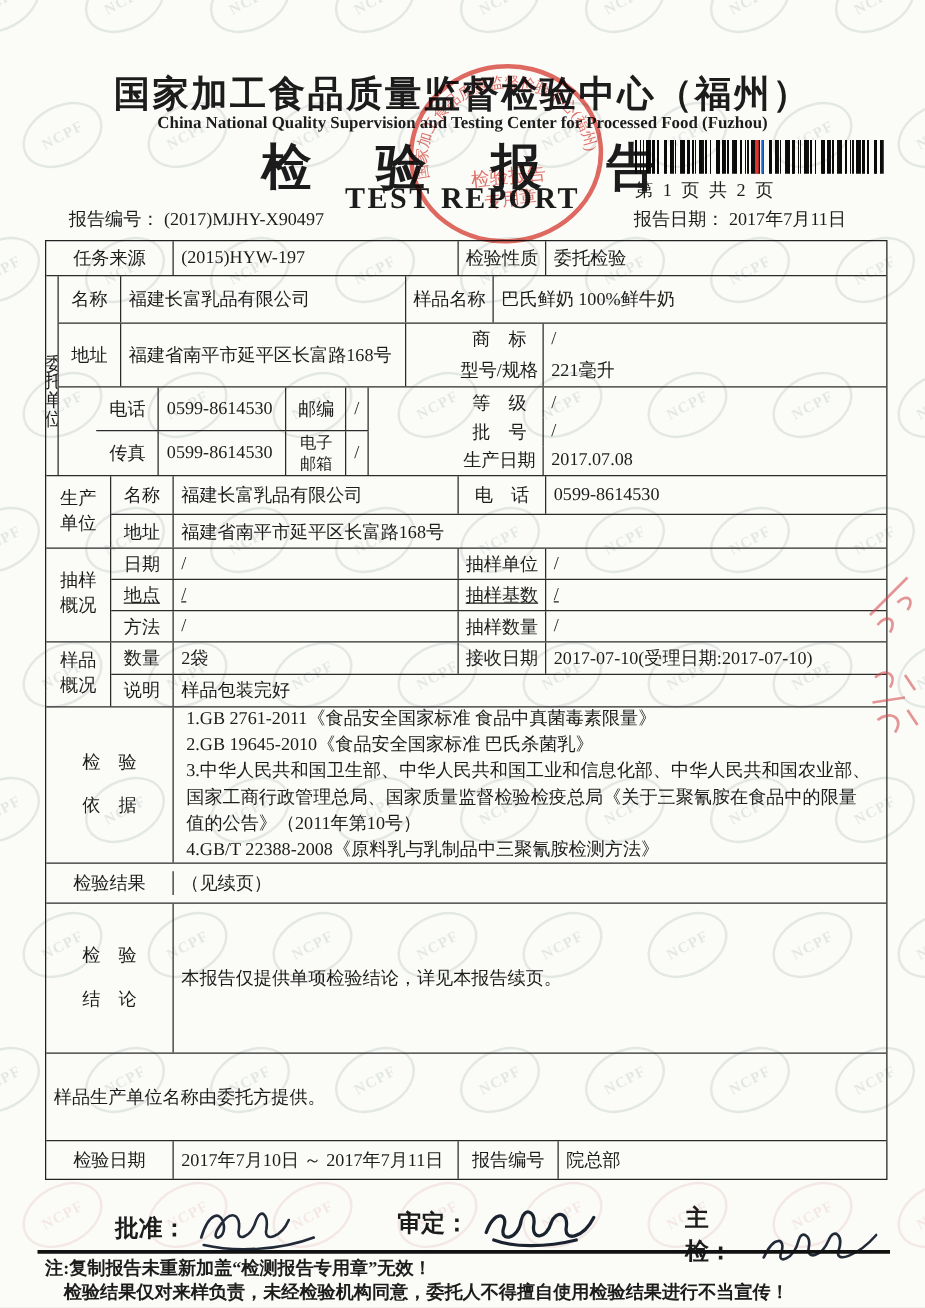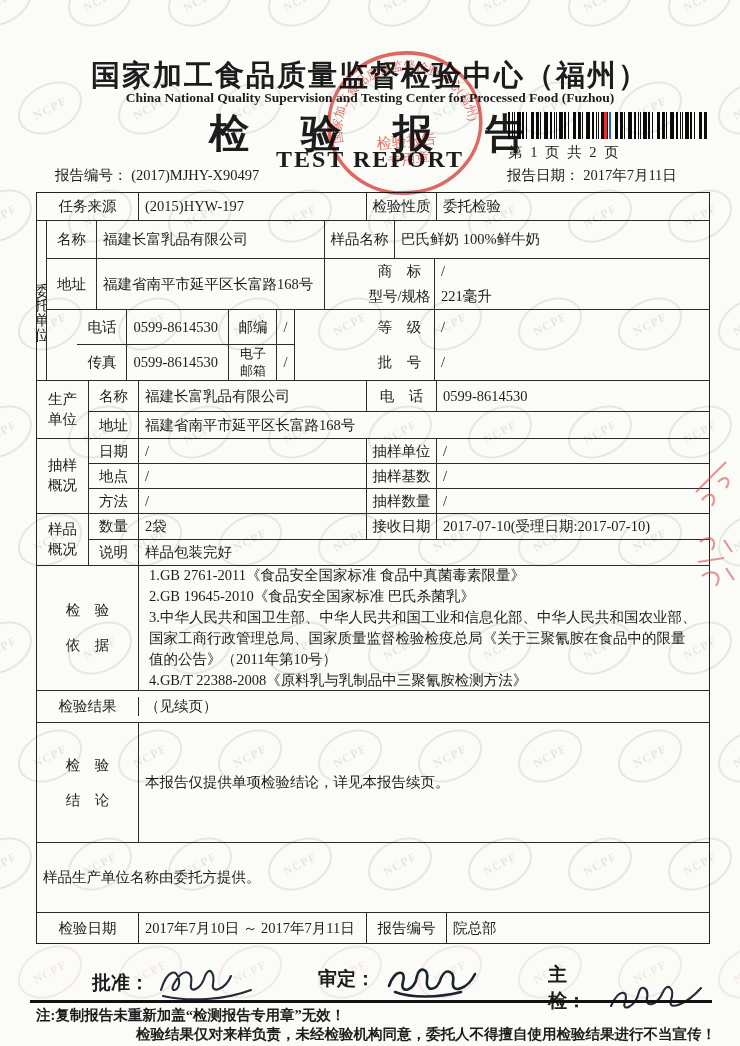--- a/index.html
+++ b/index.html
@@ -47,21 +47,21 @@
   .pre{white-space:pre-line;}
   .lbl2{white-space:pre-line;text-align:center;line-height:2.4;}
   .blockcol{display:flex;flex-direction:column;box-sizing:border-box;}
   .line{display:flex;flex:1;}
   
   .sigrow{position:absolute;left:0;top:952px;width:630px;height:46px;z-index:1;font-size:19px;font-weight:bold;}
   .sig{position:absolute;display:flex;align-items:flex-end;}
   .sig svg{margin-left:6px;margin-bottom:-6px;}
   .rule{position:absolute;left:30px;top:1000px;width:682px;height:2.6px;background:#111;z-index:1;}
   .notes{position:absolute;left:36px;top:1006px;width:680px;z-index:1;font-size:14.5px;font-weight:bold;line-height:1.32;}
-  .notes .n2{padding-left:15px;text-align:right;}
+  .notes .n2{padding-left:15px;}
   .redmark{position:absolute;z-index:2;opacity:.55;pointer-events:none;}
 </style>
 </head>
 <body>
 
 <div id="page">
     <div class="wm" style="left: 716px; top: 948px; color: rgba(198, 112, 112, 0.13);">NCPF</div>
     <div class="wm" style="left: 616px; top: 948px; color: rgba(198, 112, 112, 0.13);">NCPF</div>
     <div class="wm" style="left: 516px; top: 948px; color: rgba(198, 112, 112, 0.13);">NCPF</div>
     <div class="wm" style="left: 416px; top: 948px; color: rgba(198, 112, 112, 0.13);">NCPF</div>
@@ -225,20 +225,24 @@
           </div>
           <div class="blockcol w344 nr">
             <div class="line">
               <div class="cell cc w70" style="border-bottom:none;">等　级</div>
               <div class="cell grow nr">/</div>
             </div>
             <div class="line">
               <div class="cell cc w70" style="border-bottom:none;">批　号</div>
               <div class="cell grow nr">/</div>
             </div>
+            <div class="line">
+              <div class="cell cc w70">生产日期</div>
+              <div class="cell grow nr">2017.07.08</div>
+            </div>
           </div>
         </div>
       </div>
     </div>
 
     <div class="row bb" style="height:58px;">
       <div class="cell cc two w52">生产
 单位</div>
       <div class="gcol">
         <div class="row bb" style="height:32px;">
@@ -257,21 +261,21 @@
     <div class="row bb" style="height:75px;">
       <div class="cell cc two w52">抽样
 概况</div>
       <div class="gcol">
         <div class="row bb" style="height:25px;">
           <div class="cell cc w50">日期</div>
           <div class="cell w228">/</div>
           <div class="cell cc w70">抽样单位</div>
           <div class="cell grow nr">/</div>
         </div>
-        <div class="row bb" style="height:25px;">
+        <div class="row bb" style="height:25px;text-decoration:underline;">
           <div class="cell cc w50">地点</div>
           <div class="cell w228">/</div>
           <div class="cell cc w70">抽样基数</div>
           <div class="cell grow nr">/</div>
         </div>
         <div class="row" style="height:24px;">
           <div class="cell cc w50">方法</div>
           <div class="cell w228">/</div>
           <div class="cell cc w70">抽样数量</div>
           <div class="cell grow nr">/</div>

